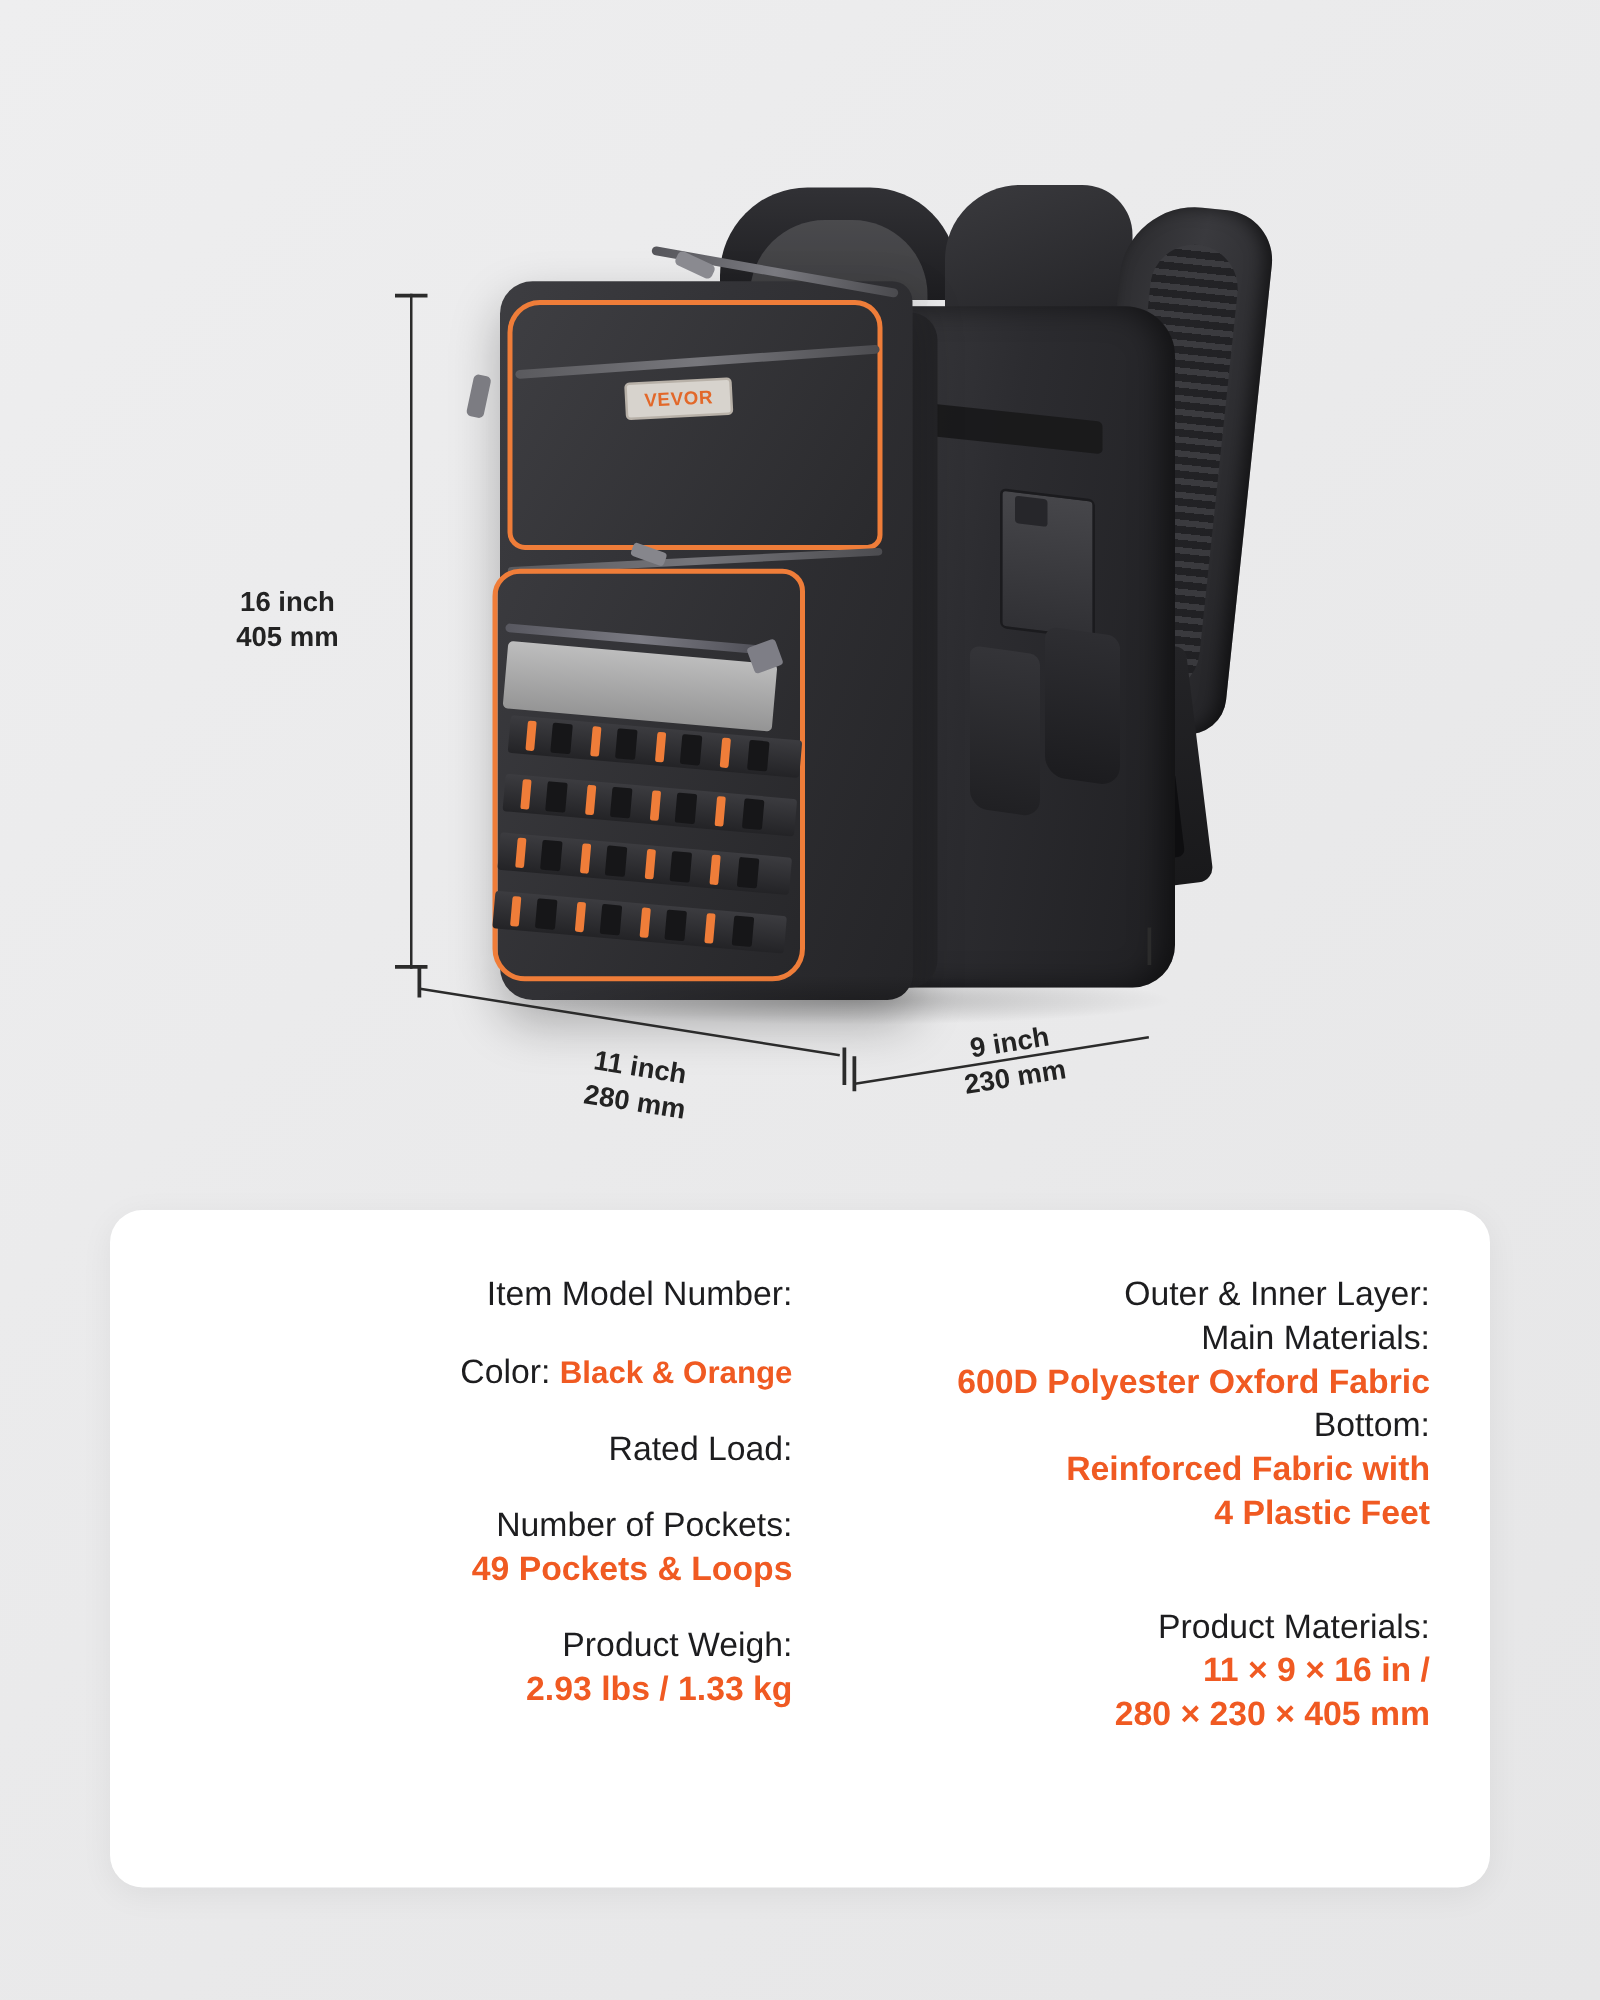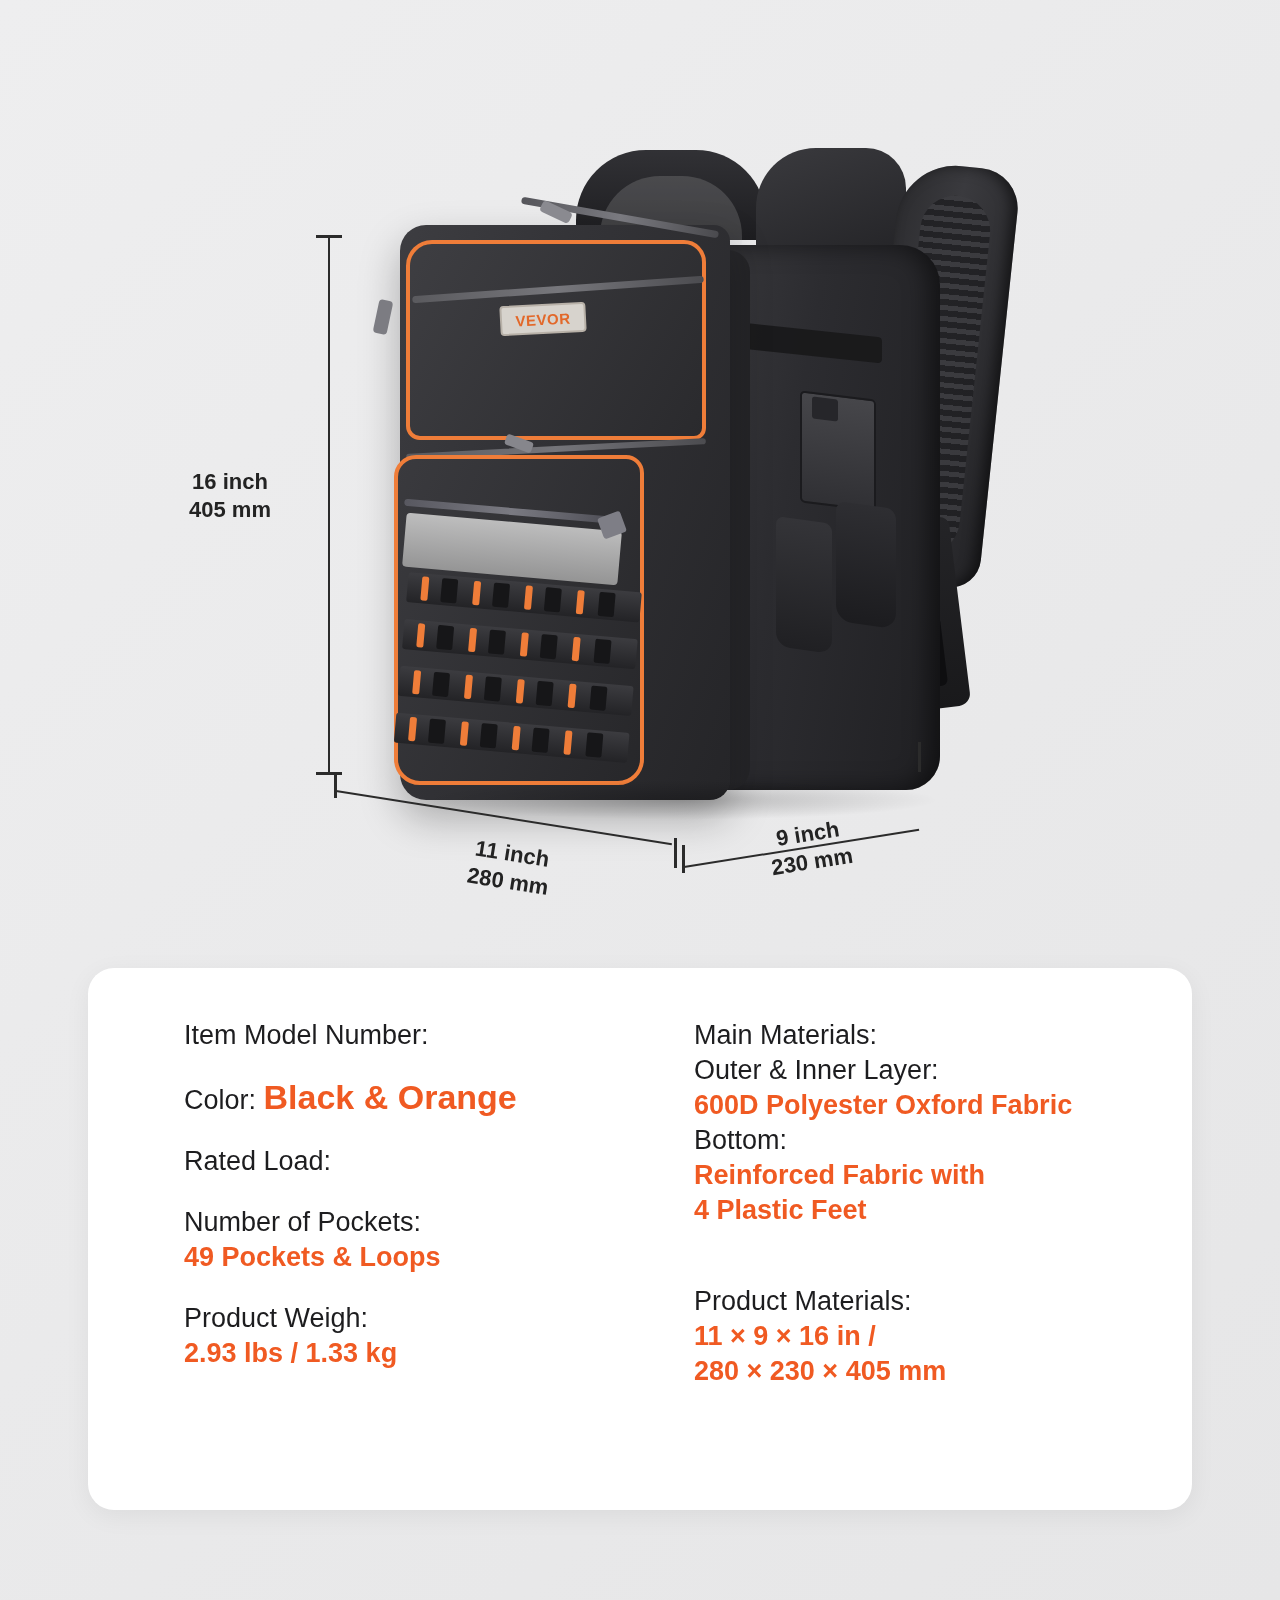--- a/index.html
+++ b/index.html
@@ -222,29 +222,29 @@
     left: 88px; top: 968px; width: 1104px; height: 542px;
     background: #ffffff;
     border-radius: 26px;
     box-shadow: 0 6px 26px rgba(0,0,0,.06);
   }
   #specs-grid {
     position: absolute; left: 96px; top: 50px; width: 960px;
     display: flex; gap: 60px;
   }
   .spec-col { width: 450px; }
-  .spec-block { margin-bottom: 26px; }
+  .spec-block { margin-bottom: 26px; text-align: right; }
   .spec-label {
     font-size: 27px; color: #1d1d1f; line-height: 35px;
   }
   .spec-value {
     font-size: 27px; color: #f05a22; font-weight: bold; line-height: 35px;
   }
   .inline-label { font-size: 27px; color: #1d1d1f; line-height: 36px; }
-  .inline-value { font-size: 34px; color: #f05a22; font-weight: bold; }
+  .inline-value { font-size: 25px; color: #f05a22; font-weight: bold; }
   .tight { margin-bottom: 22px; }
   .spacer-lg { height: 34px; }
 </style>
 </head>
 <body>
 
 <div id="page">
 
   <div id="product-area">
 
@@ -378,22 +378,22 @@
 
         <div class="spec-block">
           <div class="spec-label">Product Weigh:</div>
           <div class="spec-value">2.93 lbs / 1.33 kg</div>
         </div>
       </div>
 
       <div class="spec-col">
 
         <div class="spec-block tight">
+          <div class="spec-label">Outer &amp; Inner Layer:</div>
           <div class="spec-label">Main Materials:</div>
-          <div class="spec-label">Outer &amp; Inner Layer:</div>
           <div class="spec-value">600D Polyester Oxford Fabric</div>
           <div class="spec-label">Bottom:</div>
           <div class="spec-value">Reinforced Fabric with</div>
           <div class="spec-value">4 Plastic Feet</div>
         </div>
 
         <div class="spacer-lg"></div>
 
         <div class="spec-block">
           <div class="spec-label">Product Materials:</div>

